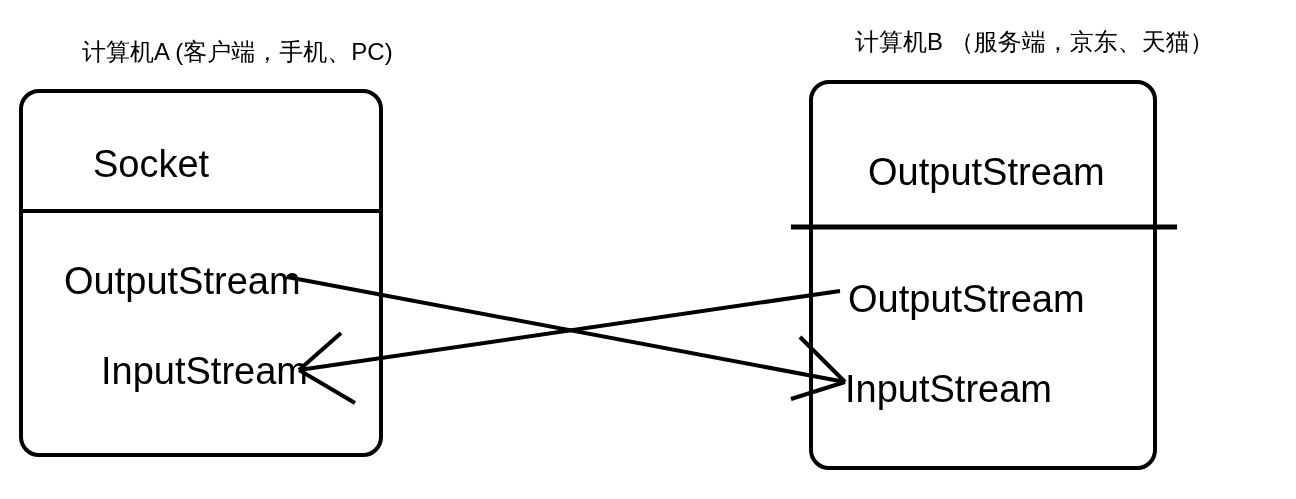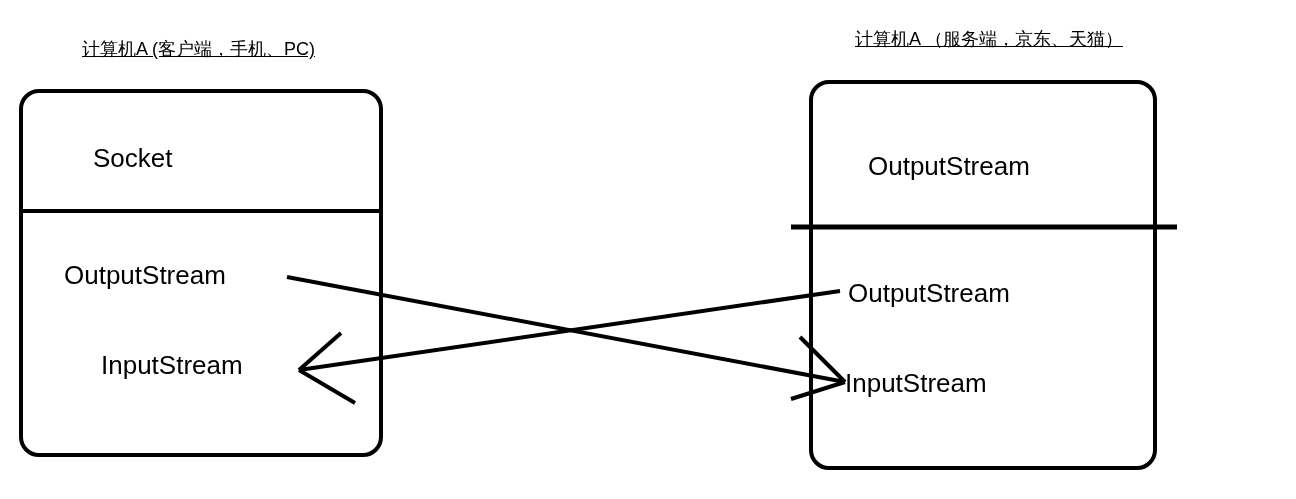--- a/index.html
+++ b/index.html
@@ -24,29 +24,28 @@
   #diagram-svg {
     position: absolute;
     left: 0; top: 0;
     width: 1296px;
     height: 499px;
     display: block;
   }
   .node-title {
     position: absolute;
     white-space: nowrap;
-    font-size: 18px;
+    font-size: 24px;
     line-height: 1;
     color: #000000;
-    text-decoration: underline;
   }
   .box-label {
     position: absolute;
     white-space: nowrap;
-    font-size: 26px;
+    font-size: 38px;
     line-height: 1;
     color: #000000;
   }
   
   #title-left  { left: 82px;  top: 40px; }
   
   #title-right { left: 855px; top: 30px; }
 
   #label-socket        { left: 93px;  top: 145px; }
   #label-left-output   { left: 64px;  top: 262px; }
@@ -77,21 +76,21 @@
 
     <line x1="840" y1="291" x2="299" y2="370" stroke="#000000" stroke-width="4"></line>
     <g>
       <line x1="299" y1="370" x2="341" y2="333" stroke="#000000" stroke-width="4"></line>
       <line x1="299" y1="370" x2="355" y2="403" stroke="#000000" stroke-width="4"></line>
     </g>
   </svg>
 
   <div class="node-title" id="title-left">计算机A (客户端，手机、PC)</div>
 
-  <div class="node-title" id="title-right">计算机A （服务端，京东、天猫）</div>
+  <div class="node-title" id="title-right">计算机B （服务端，京东、天猫）</div>
 
   <div class="box-label" id="label-socket">Socket</div>
 
   <div class="box-label" id="label-left-output">OutputStream</div>
 
   <div class="box-label" id="label-left-input">InputStream</div>
 
   <div class="box-label" id="label-serversocket">OutputStream</div>
 
   <div class="box-label" id="label-right-output">OutputStream</div>

